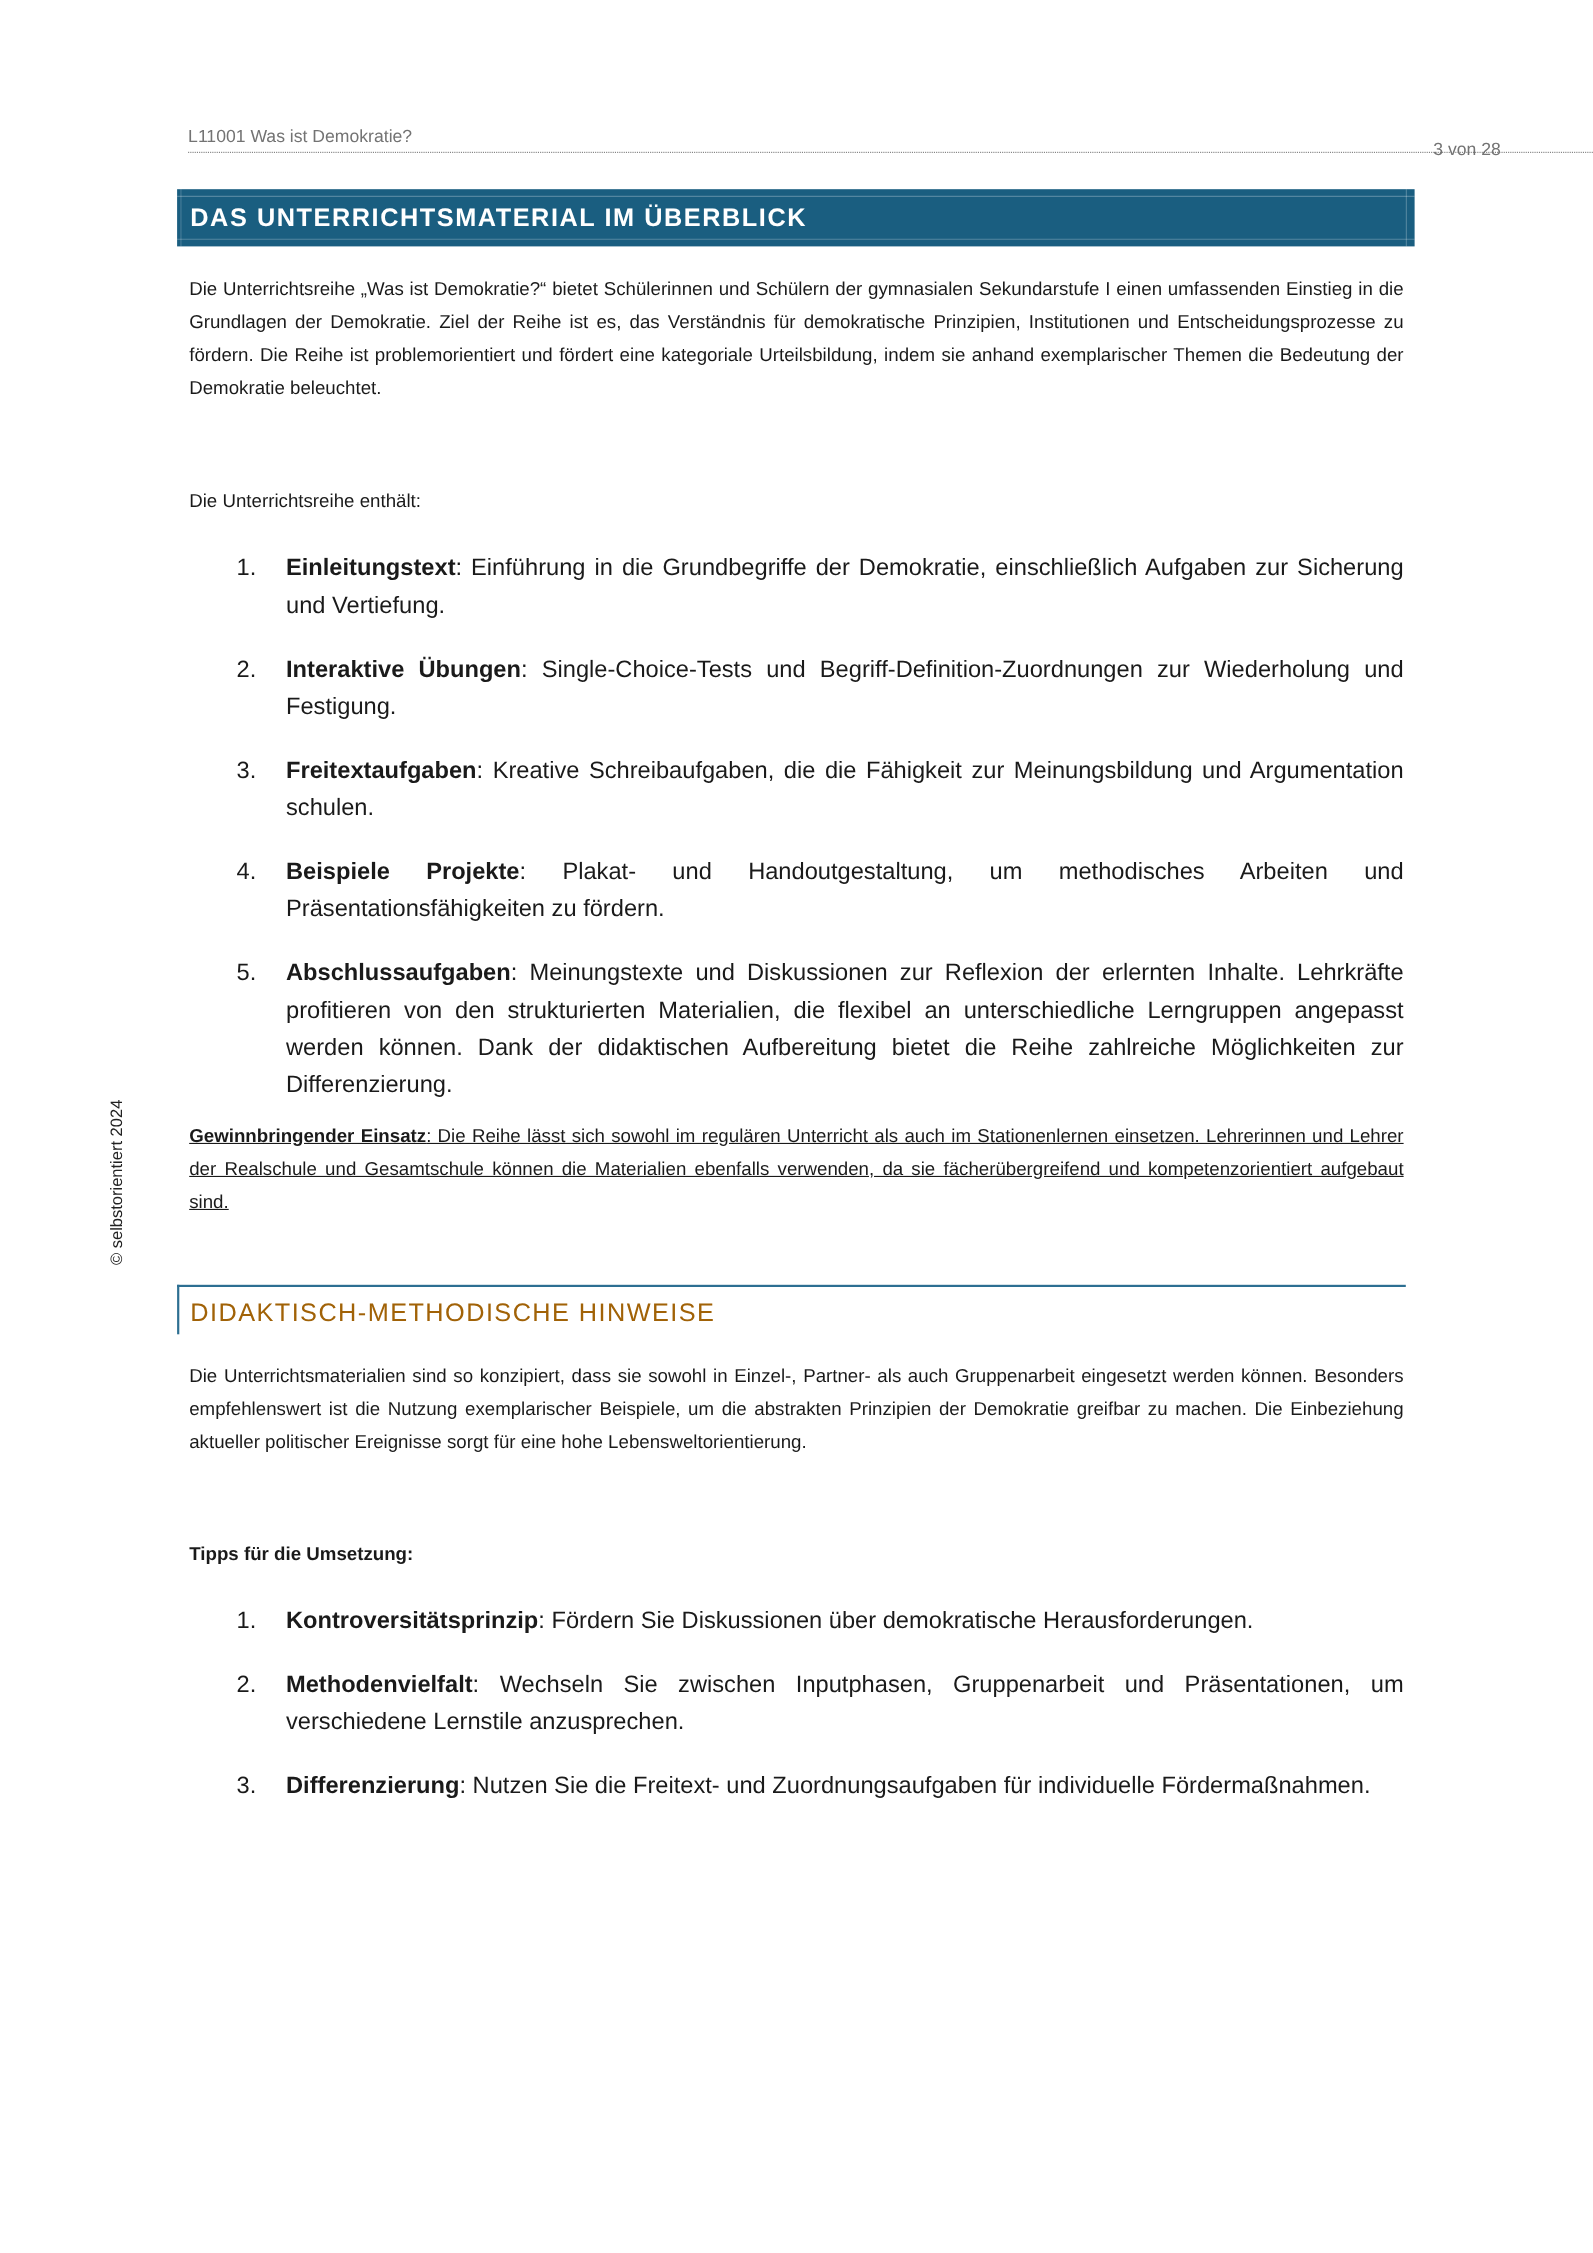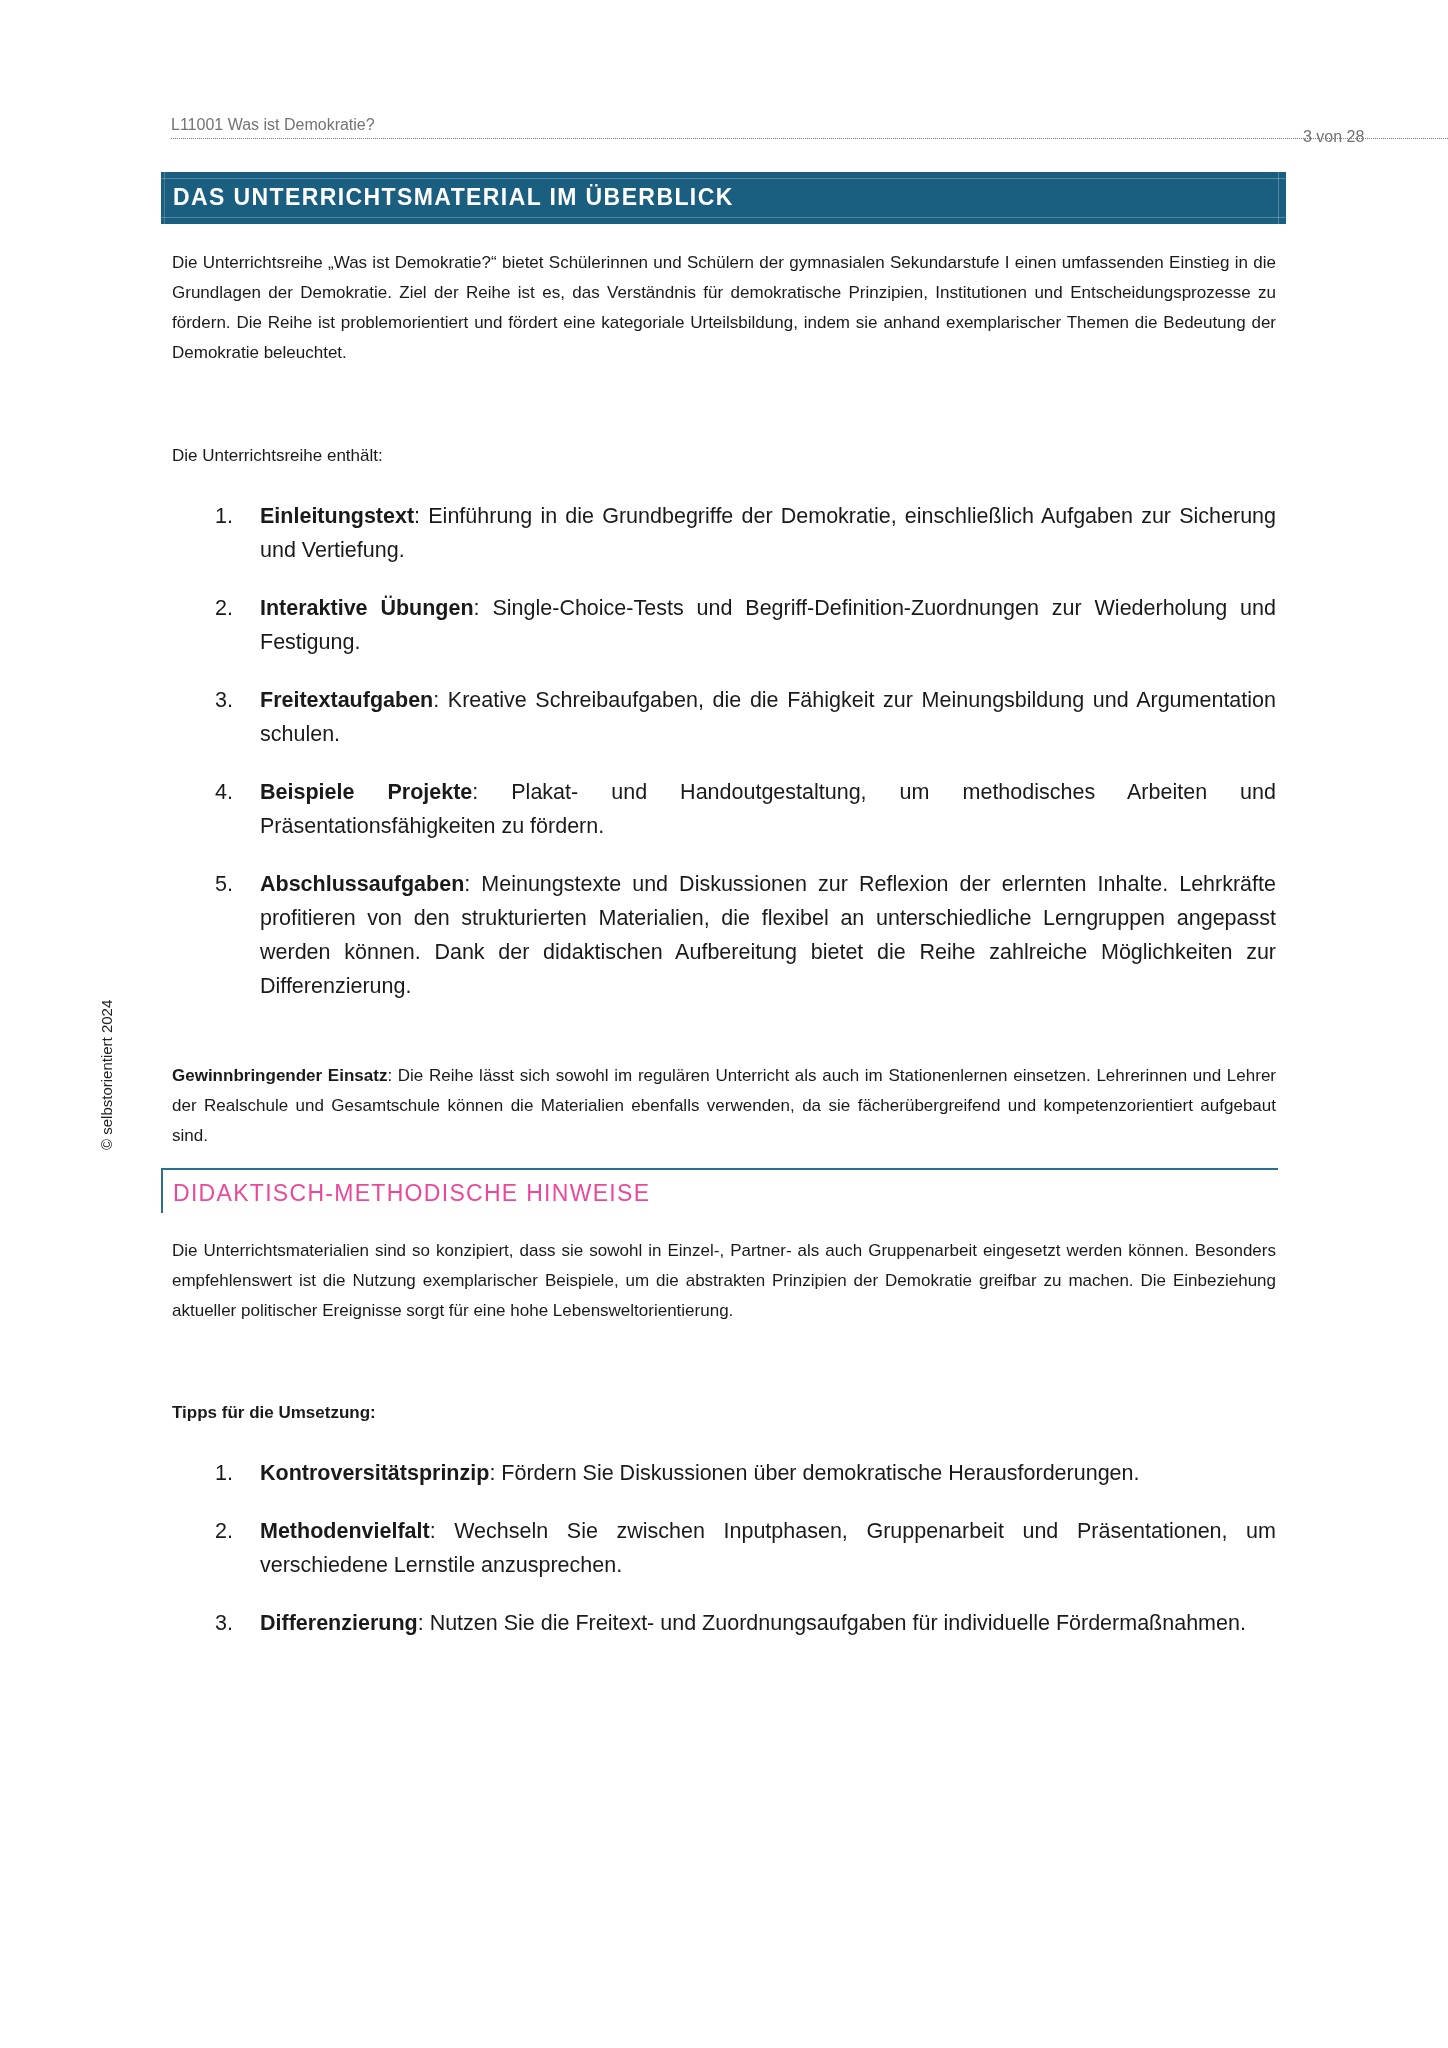--- a/index.html
+++ b/index.html
@@ -33,21 +33,21 @@
   p { margin: 0; }
   b { font-weight: bold; }
 
   .p1 { top: 248px; }
   .p2 { top: 441px; }
   ol.list { position: absolute; left: 172px; width: 1104px; margin: 0; padding: 0; list-style: none;
          font-size: 21.5px; line-height: 34px; }
   ol.list li { position: relative; padding-left: 88px; margin-bottom: 24px; text-align: justify; }
   ol.list li .num { position: absolute; left: 43px; top: 0; }
   .list1 { top: 499px; }
-  .p3 { top: 1061px; }
+  .p3 { top: 1018px; text-decoration: underline; }
 
   .section2 { position: absolute; left: 161px; top: 1168px; width: 1117px; height: 45px;
          border-top: 2px solid #2d6f92; border-left: 2px solid #2d6f92; box-sizing: border-box; }
   .section2-title { position: absolute; left: 10px; top: 10px; font-size: 23px; letter-spacing: 1.3px;
          color: #1d4f6e; }
 
   .p4 { top: 1236px; }
   .p5 { top: 1398px; font-weight: bold; }
   .list2 { top: 1456px; }
   .p6 { top: 1692px; }
@@ -76,21 +76,21 @@
   <li><span class="num">1.</span><b>Einleitungstext</b><span>: Einführung in die Grundbegriffe der Demokratie, einschließlich Aufgaben zur Sicherung und Vertiefung.</span></li>
   <li><span class="num">2.</span><b>Interaktive Übungen</b><span>: Single-Choice-Tests und Begriff-Definition-Zuordnungen zur Wiederholung und Festigung.</span></li>
   <li><span class="num">3.</span><b>Freitextaufgaben</b><span>: Kreative Schreibaufgaben, die die Fähigkeit zur Meinungsbildung und Argumentation schulen.</span></li>
   <li><span class="num">4.</span><b>Beispiele Projekte</b><span>: Plakat- und Handoutgestaltung, um methodisches Arbeiten und Präsentationsfähigkeiten zu fördern.</span></li>
   <li><span class="num">5.</span><b>Abschlussaufgaben</b><span>: Meinungstexte und Diskussionen zur Reflexion der erlernten Inhalte. Lehrkräfte profitieren von den strukturierten Materialien, die flexibel an unterschiedliche Lerngruppen angepasst werden können. Dank der didaktischen Aufbereitung bietet die Reihe zahlreiche Möglichkeiten zur Differenzierung.</span></li>
 </ol>
 
 <p class="content justify p3"><b>Gewinnbringender Einsatz</b><span>: Die Reihe lässt sich sowohl im regulären Unterricht als auch im Stationenlernen einsetzen. Lehrerinnen und Lehrer der Realschule und Gesamtschule können die Materialien ebenfalls verwenden, da sie fächerübergreifend und kompetenzorientiert aufgebaut sind.</span></p>
 
 <div class="section2" style="border-top-color: rgb(45, 111, 146); border-left-color: rgb(45, 111, 146);">
-  <span class="section2-title" style="color: #ec4899;">DIDAKTISCH-METHODISCHE HINWEISE</span>
+  <span class="section2-title" style="color: #a16207;">DIDAKTISCH-METHODISCHE HINWEISE</span>
 </div>
 
 <p class="content justify p4">Die Unterrichtsmaterialien sind so konzipiert, dass sie sowohl in Einzel-, Partner- als auch Gruppenarbeit eingesetzt werden können. Besonders empfehlenswert ist die Nutzung exemplarischer Beispiele, um die abstrakten Prinzipien der Demokratie greifbar zu machen. Die Einbeziehung aktueller politischer Ereignisse sorgt für eine hohe Lebensweltorientierung.</p>
 <p class="content p5">Tipps für die Umsetzung:</p>
 
 <ol class="list list2">
   <li><span class="num">1.</span><b>Kontroversitätsprinzip</b><span>: Fördern Sie Diskussionen über demokratische Herausforderungen.</span></li>
   <li><span class="num">2.</span><b>Methodenvielfalt</b><span>: Wechseln Sie zwischen Inputphasen, Gruppenarbeit und Präsentationen, um verschiedene Lernstile anzusprechen.</span></li>
   <li><span class="num">3.</span><b>Differenzierung</b><span>: Nutzen Sie die Freitext- und Zuordnungsaufgaben für individuelle Fördermaßnahmen.</span></li>
 </ol>

